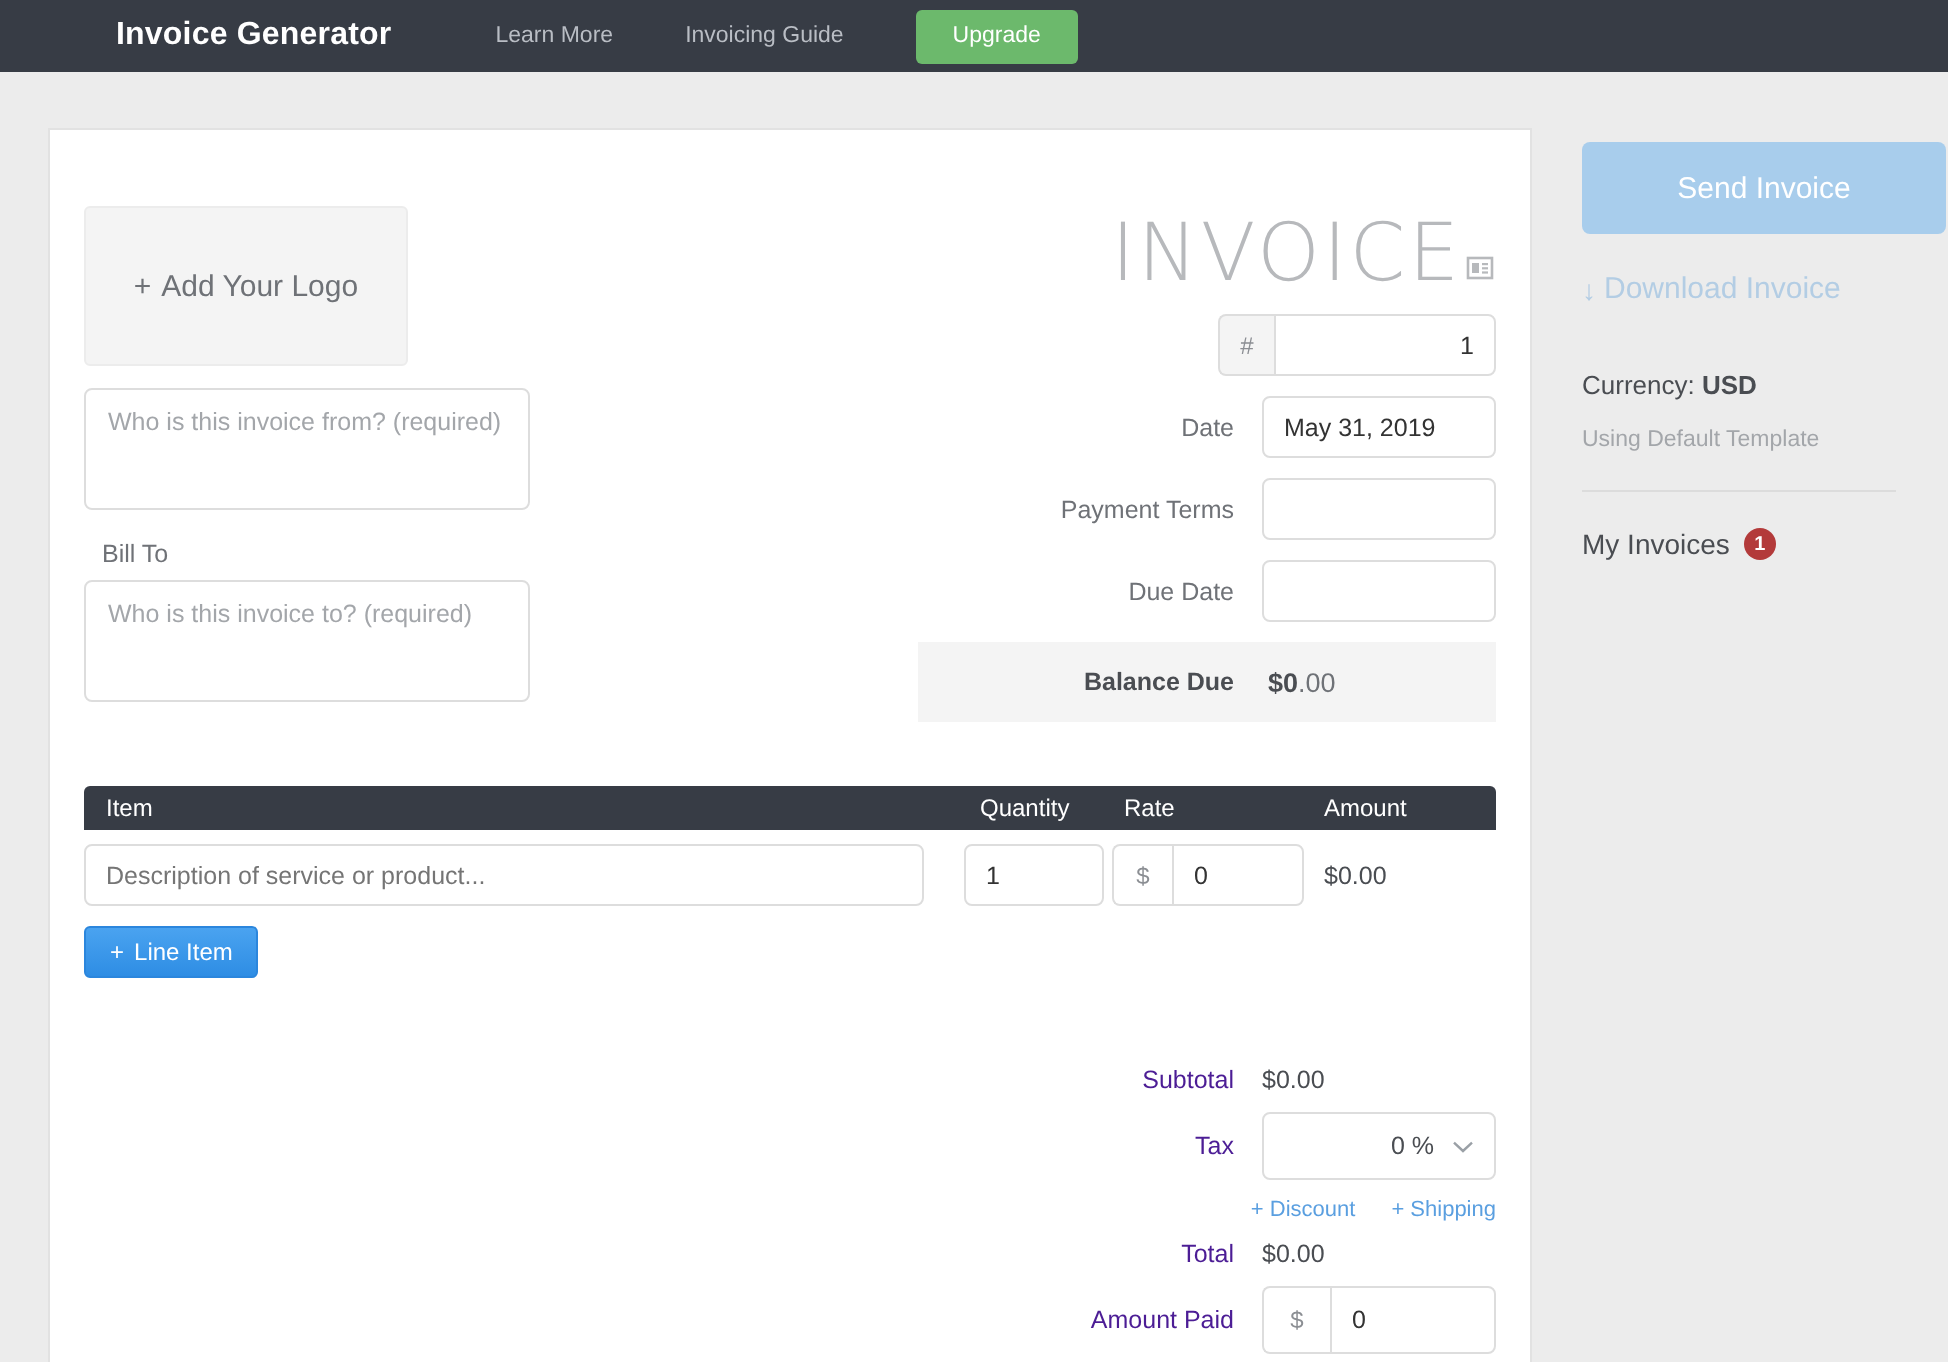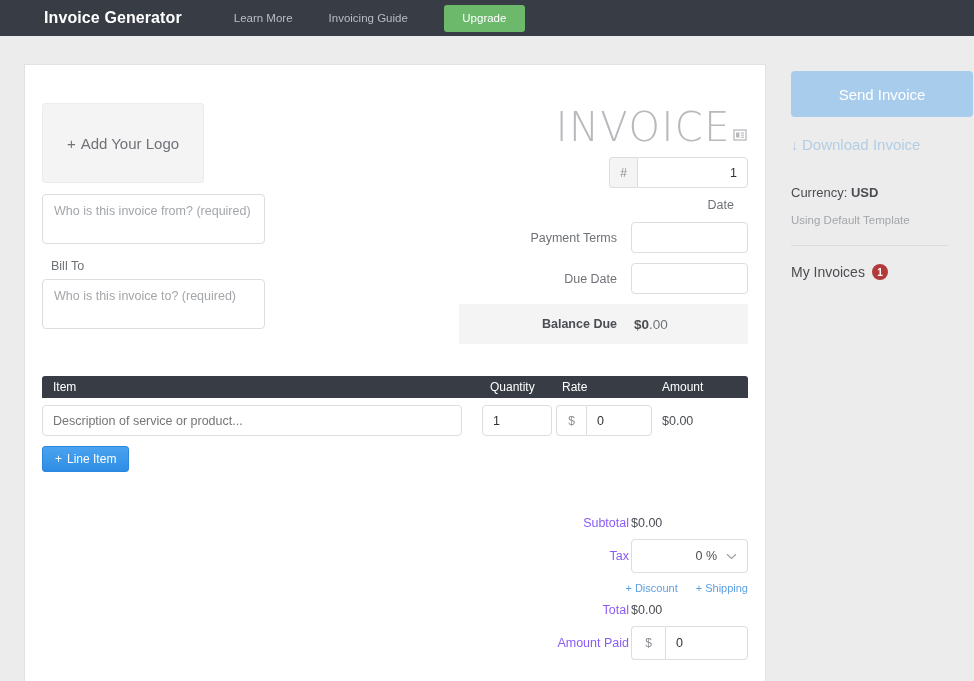--- a/index.html
+++ b/index.html
@@ -11,21 +11,21 @@
     font-family: "Liberation Sans", sans-serif;
     -webkit-font-smoothing: antialiased;
   }
 
   
   .topnav {
     height: 36px;
     background: #373c45;
     display: flex;
     align-items: center;
-    padding-left: 44px;
+    padding-left: 58px;
     position: relative;
   }
   .brand {
     color: #ffffff;
     font-size: 16px;
     font-weight: bold;
     letter-spacing: .1px;
   }
   .navlinks { display: flex; align-items: center; margin-left: 52px; }
   .navlink {
@@ -72,21 +72,21 @@
     background: #f4f4f4;
     border: 1px solid #ececec;
     border-radius: 3px;
     display: flex; align-items: center; justify-content: center;
     color: #6f7277;
     font-size: 15px;
     cursor: pointer;
   }
   .logo-box .plus { font-size: 15px; margin-right: 5px; }
   .ta {
-    width: 223px; height: 50px;
+    width: 223px; height: 61px;
     border: 1px solid #dddddd;
     border-radius: 4px;
     padding: 9px 11px;
     font-family: inherit;
     font-size: 12.5px;
     color: #333;
     resize: none;
     outline: none;
     display: block;
   }
@@ -230,23 +230,23 @@
   }
   .line-item-btn .plus { margin-right: 5px; font-size: 12px; }
 
   
   .totals { margin-top: 44px; }
   .tot-row {
     display: flex; align-items: center; justify-content: flex-end;
     margin-bottom: 9px;
   }
   .tot-label {
-    color: #8b5cf6;
-    font-size: 12.5px;
-    margin-right: 2px;
+    color: #4c1d95;
+    font-size: 12.5px;
+    margin-right: 14px;
     text-align: right;
   }
   .tot-value {
     width: 117px;
     font-size: 12.5px;
     color: #4a4d52;
   }
   .tax-select {
     width: 117px; height: 34px;
     border: 1px solid #dddddd;
@@ -385,20 +385,21 @@
 
         <div class="fld-row">
           <div class="num-group">
             <div class="num-prefix">#</div>
             <input class="inp num-input" value="1" style="">
           </div>
         </div>
 
         <div class="fld-row">
           <div class="fld-label">Date</div>
+          <input class="inp date-input" value="May 31, 2019" style="">
         </div>
 
         <div class="fld-row">
           <div class="fld-label">Payment Terms</div>
           <input class="inp date-input" value="" style="">
         </div>
 
         <div class="fld-row">
           <div class="fld-label">Due Date</div>
           <input class="inp date-input" value="" style="">

